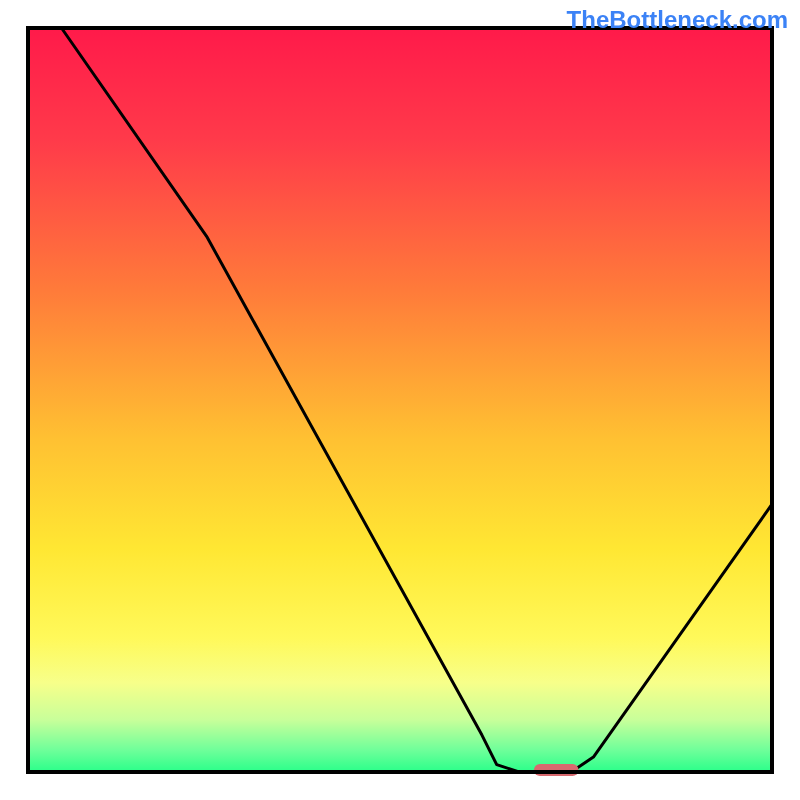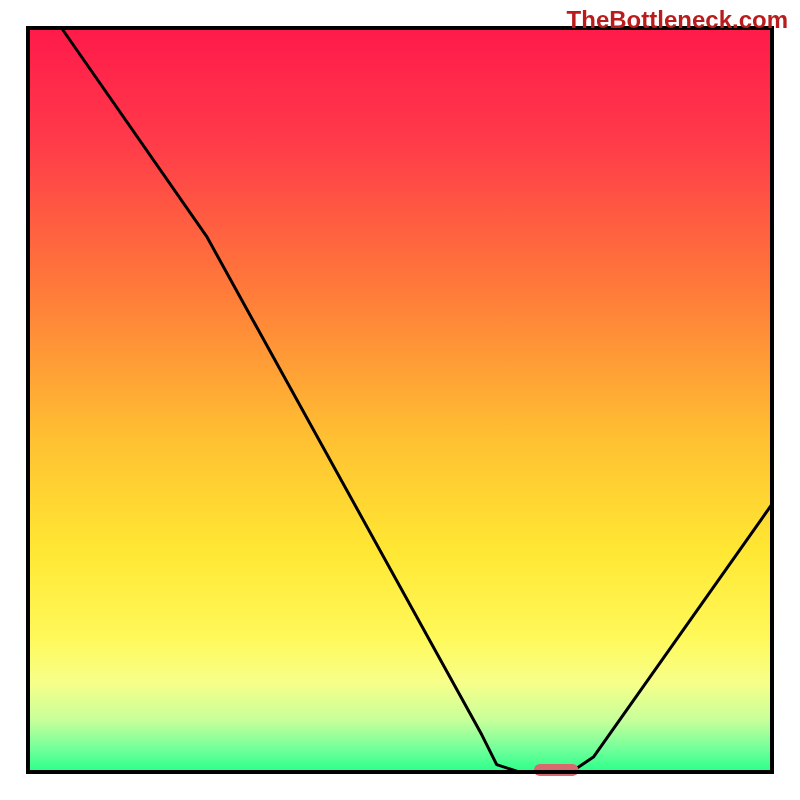--- a/index.html
+++ b/index.html
@@ -16,21 +16,21 @@
     left: 0;
     width: 800px;
     height: 800px;
   }
   .watermark {
     position: absolute;
     top: 6px;
     right: 12px;
     font-size: 24px;
     font-weight: bold;
-    color: #b91c1c;
+    color: #3b82f6;
     z-index: 10;
   }
   svg {
     display: block;
   }
 </style>
 </head>
 <body>
 
 <div class="chart-container">

